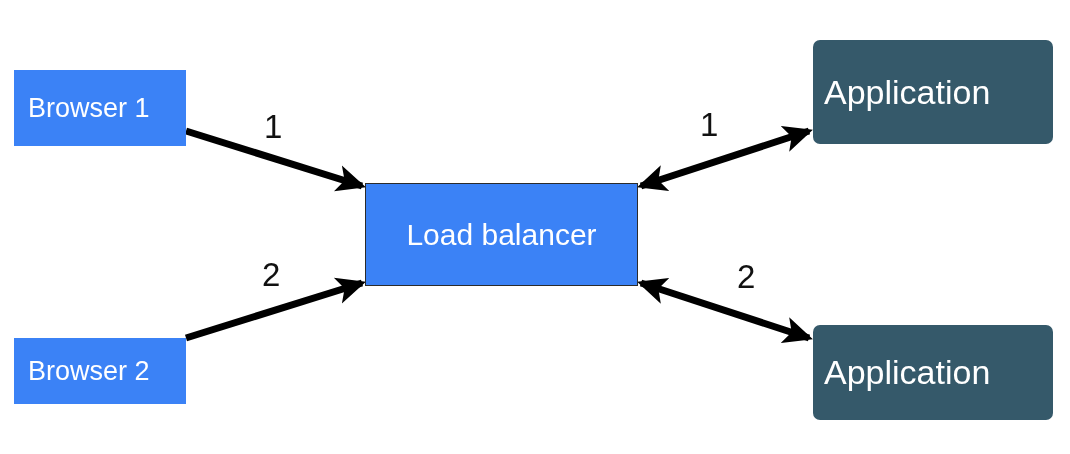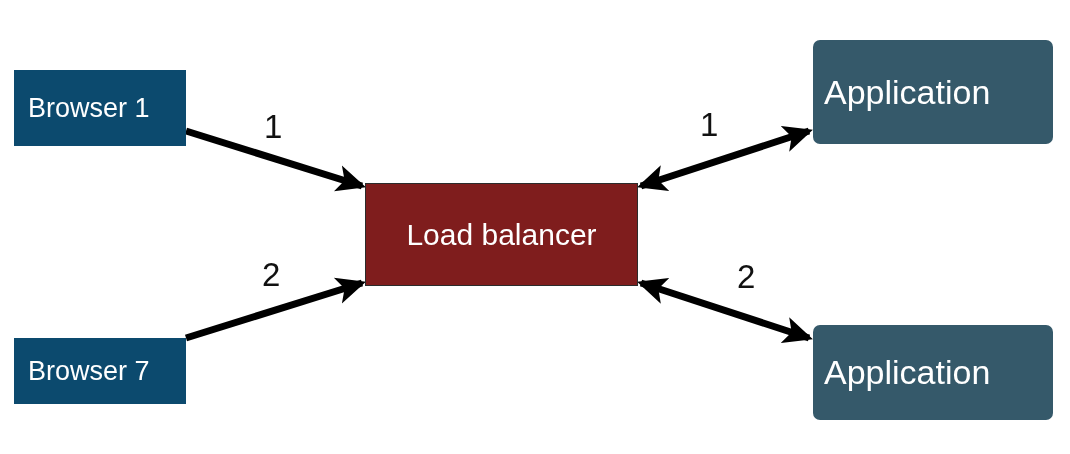--- a/index.html
+++ b/index.html
@@ -26,27 +26,27 @@
     color: #ffffff;
     font-family: "Liberation Sans", sans-serif;
     font-weight: 400;
     white-space: nowrap;
   }
   .node-label {
     display: block;
     width: 100%;
   }
   .node-browser {
-    background: #0c4a6e;
+    background: #3b82f6;
     justify-content: flex-start;
     padding-left: 14px;
     font-size: 27px;
   }
   .node-lb {
-    background: #7f1d1d;
+    background: #3b82f6;
     border: 1px solid #2b2b2b;
     justify-content: center;
     font-size: 30px;
   }
   .node-app {
     background: #35596a;
     justify-content: flex-start;
     padding-left: 11px;
     font-size: 34px;
     border-radius: 7px;
@@ -104,21 +104,21 @@
     <line class="edge-line" x1="641" y1="186" x2="809" y2="131" marker-start="url(#arrow-start)" marker-end="url(#arrow-end)"></line>
 
     <line class="edge-line" x1="641" y1="283" x2="809" y2="338" marker-start="url(#arrow-start)" marker-end="url(#arrow-end)"></line>
   </svg>
 
   <div class="node node-browser" id="browser-1">
     <span class="node-label">Browser 1</span>
   </div>
 
   <div class="node node-browser" id="browser-2">
-    <span class="node-label">Browser 7</span>
+    <span class="node-label">Browser 2</span>
   </div>
 
   <div class="node node-lb" id="load-balancer">
     <span class="node-label" style="text-align:center">Load balancer</span>
   </div>
 
   <div class="node node-app" id="application-1">
     <span class="node-label">Application</span>
   </div>
 

